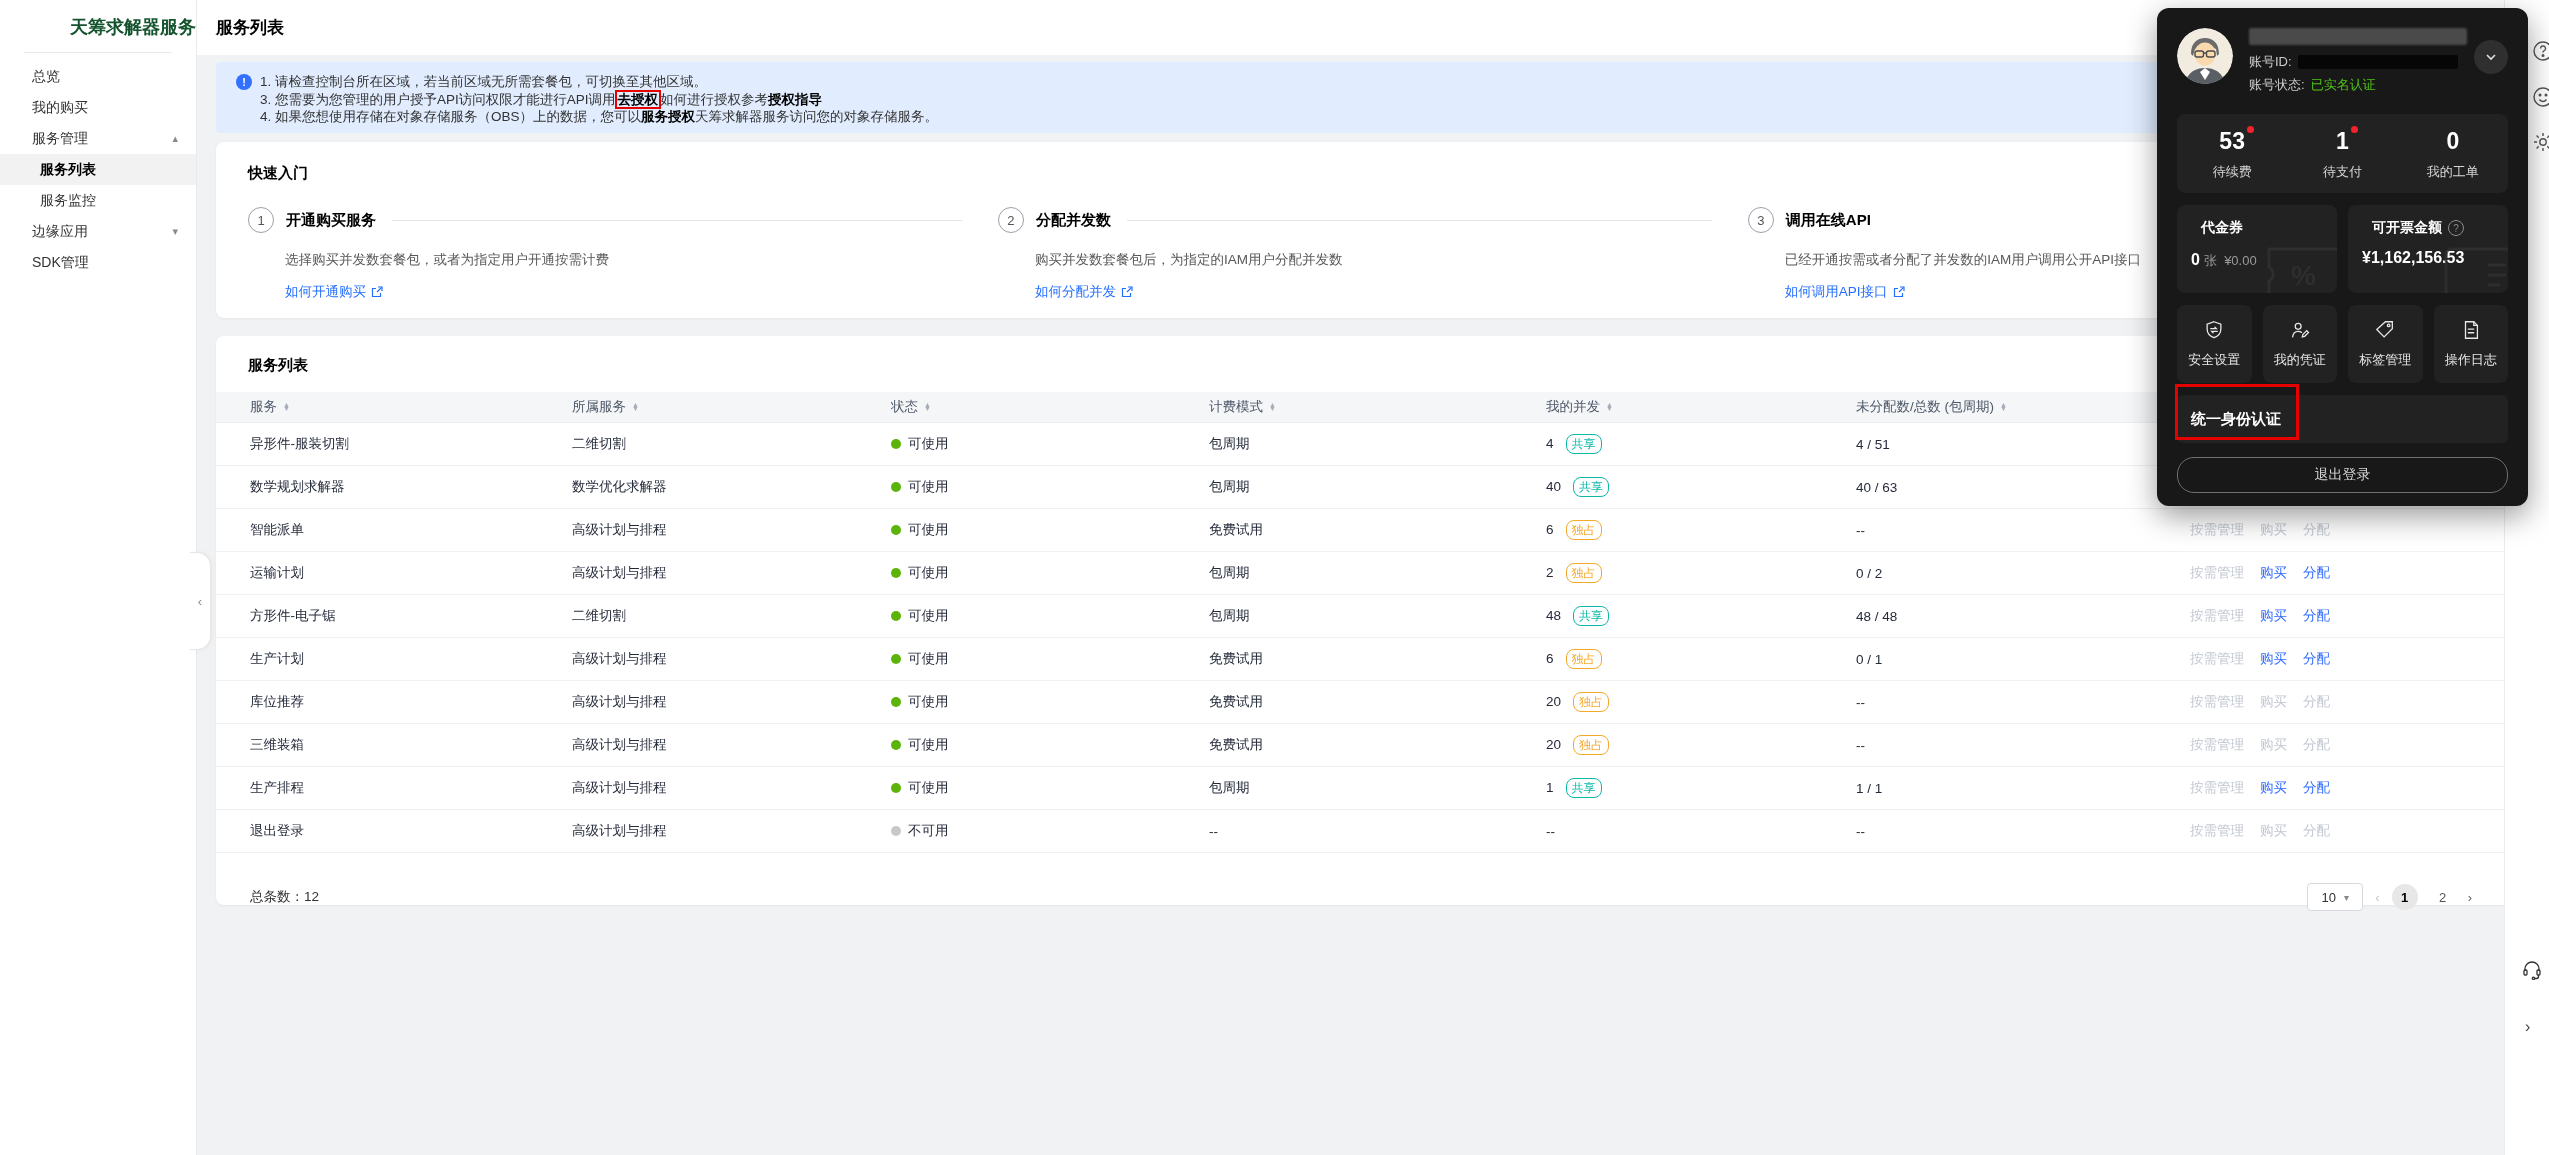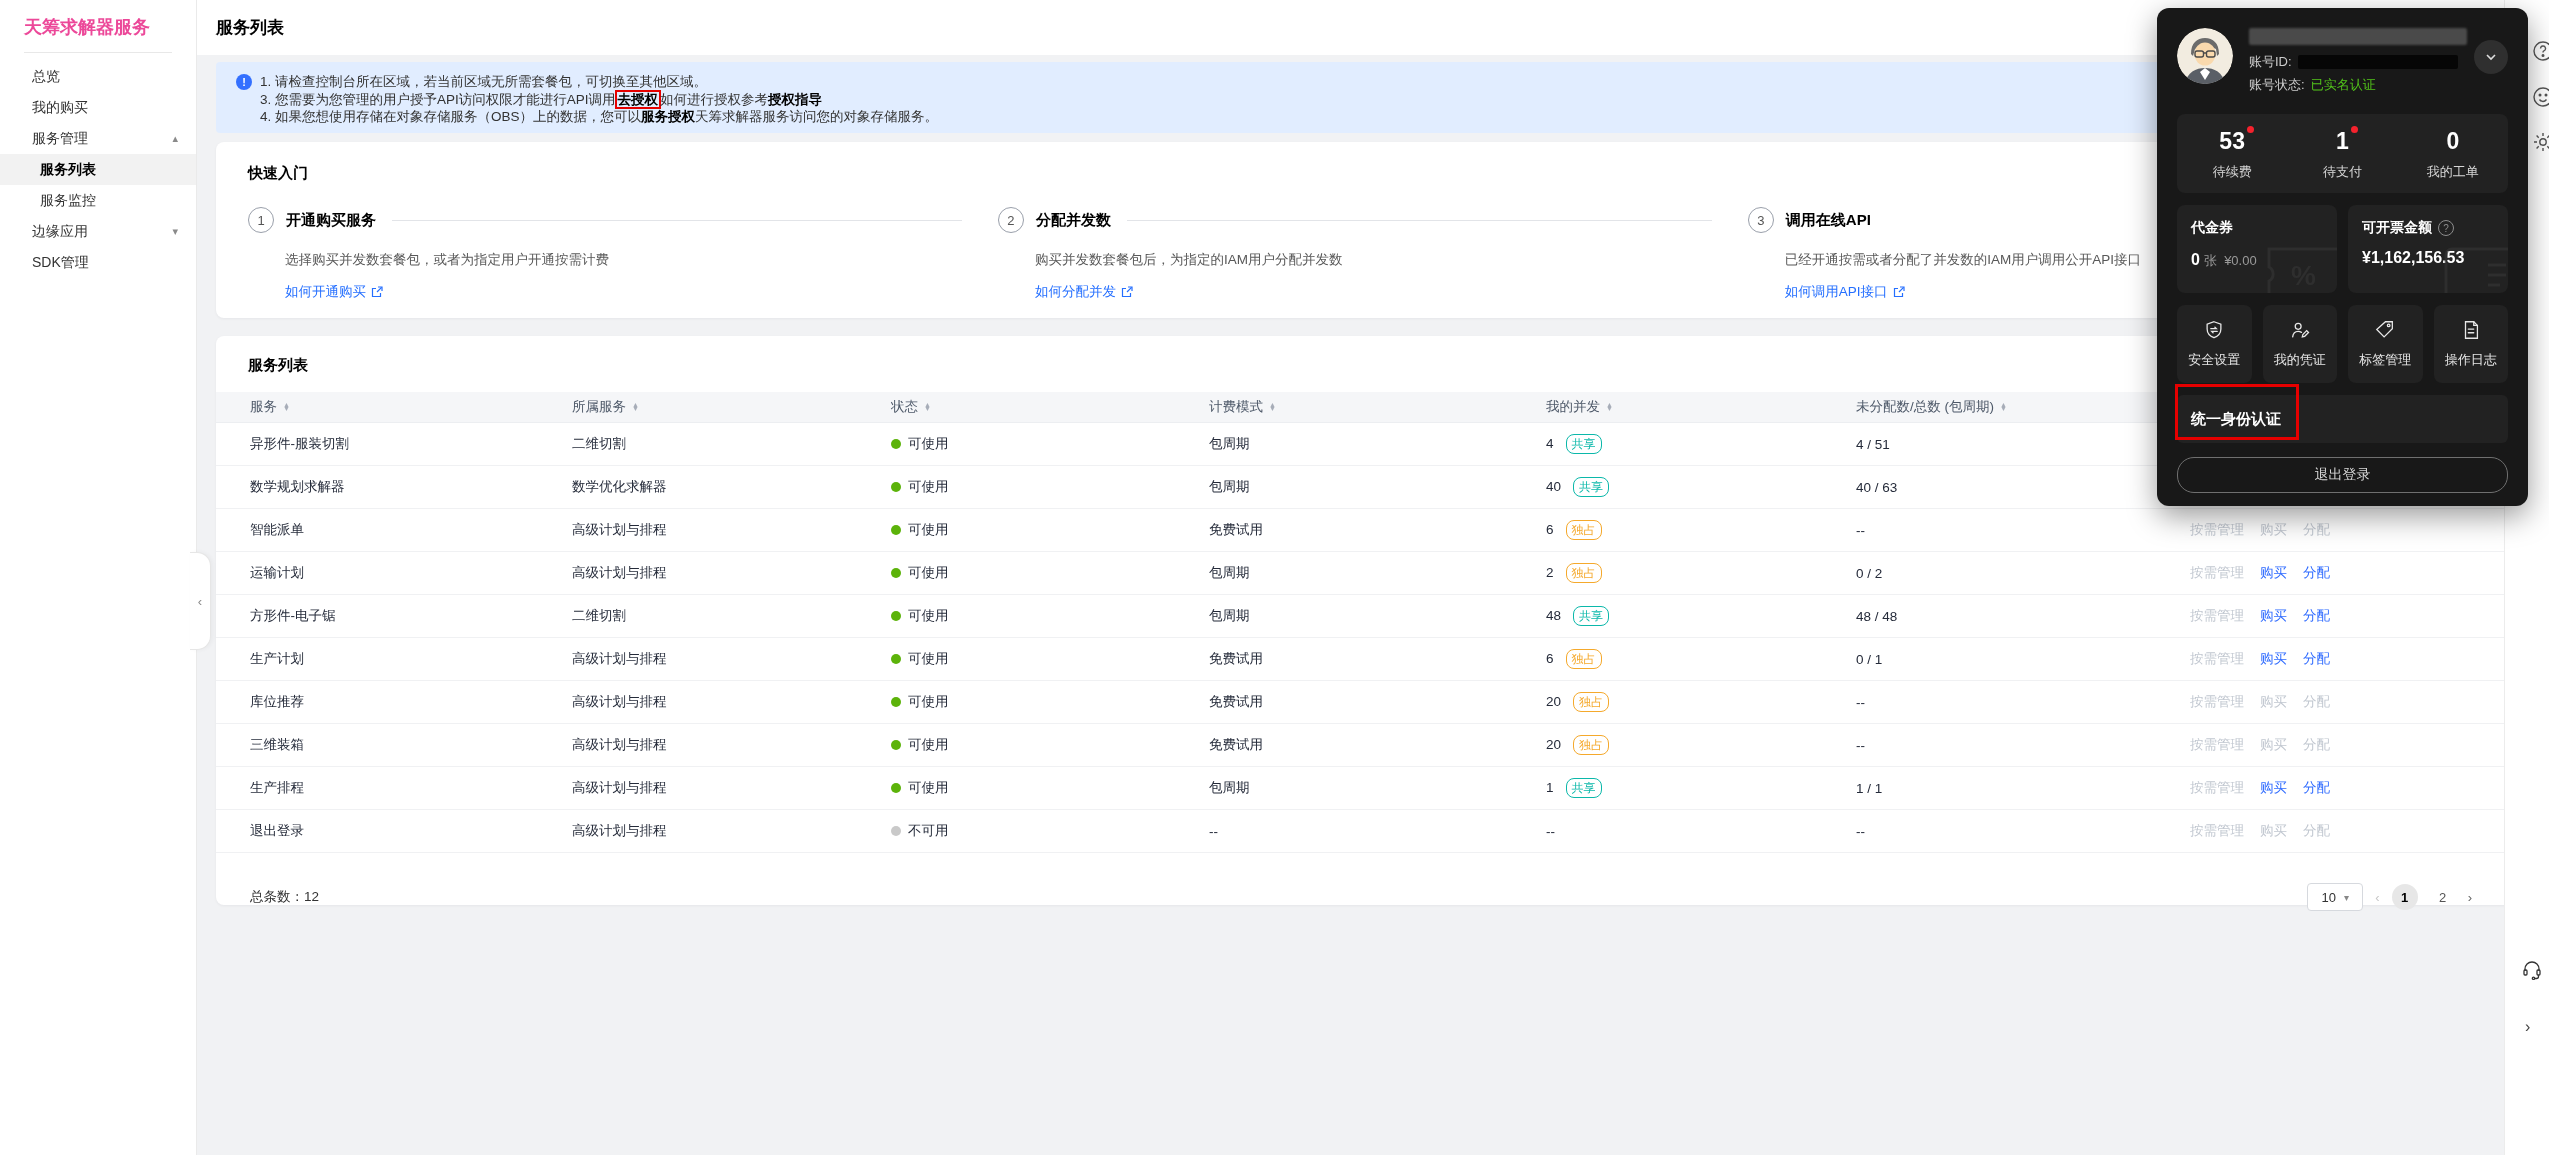--- a/index.html
+++ b/index.html
@@ -1,20 +1,20 @@
 <!DOCTYPE html>
 <html><head>
 <meta charset="utf-8">
 <style>
   html,body{margin:0;padding:0;background:#d8dadd;}
   .canvas{position:relative;width:2549px;height:1155px;overflow:hidden;background:#f1f2f4;
     font-family:"Liberation Sans","DejaVu Sans",sans-serif;color:#252b3a;font-size:14px;}
   
   .sidebar{position:absolute;left:0;top:0;width:196px;height:100%;background:#fff;border-right:1px solid #eaeaea;z-index:6;}
-  .side-title{font-size:18px;font-weight:bold;color:#ec4899;padding:15px 0 13px 24px;}
+  .side-title{font-size:18px;font-weight:bold;color:#14532d;padding:15px 0 13px 24px;text-align:right;}
   .side-divider{height:1px;background:#e8e8e8;margin:0 24px 8px 24px;}
   .menu-item{height:31px;display:flex;align-items:center;padding:0 18px 0 32px;color:#333;cursor:pointer;}
   .menu-item .chev{margin-left:auto;color:#8a8a8a;font-size:11px;}
   .menu-item.sub{padding-left:40px;}
   .menu-item.selected{background:#f2f2f2;font-weight:bold;color:#000;}
   
   .collapse-handle{position:absolute;left:190px;top:552px;width:20px;height:96px;background:#fff;
     border:1px solid #e6e6e6;border-left:none;border-radius:0 14px 14px 0;z-index:8;
     display:flex;align-items:center;justify-content:center;color:#8a8a8a;font-size:13px;box-shadow:2px 0 4px rgba(0,0,0,.04);}
   
@@ -90,21 +90,21 @@
   .acct-chev{position:absolute;right:0;top:12px;width:34px;height:34px;border-radius:50%;background:#2f2f2f;
     display:flex;align-items:center;justify-content:center;cursor:pointer;}
   .stats-card{margin-top:16px;background:#222;border-radius:8px;display:flex;padding:14px 0 12px;}
   .stat{flex:1;text-align:center;cursor:pointer;}
   .stat-num{font-size:23px;font-weight:bold;color:#fff;position:relative;display:inline-block;}
   .stat-dot{position:absolute;top:-2px;right:-9px;width:7px;height:7px;border-radius:50%;background:#f5222d;}
   .stat-label{font-size:13px;color:#d6d6d6;margin-top:8px;}
   .money-row{display:flex;gap:11px;margin-top:12px;}
   .money-card{flex:1;background:#222;border-radius:8px;height:88px;box-sizing:border-box;padding:14px 14px;
     position:relative;overflow:hidden;cursor:pointer;}
-  .money-title{font-size:14px;font-weight:bold;color:#fff;display:flex;align-items:center;gap:6px;}
+  .money-title{font-size:14px;font-weight:bold;color:#fff;display:flex;align-items:center;gap:6px;margin-left:10px;}
   .money-val{margin-top:14px;font-size:13px;color:#9a9a9a;}
   .money-val b{color:#fff;font-size:16px;margin-right:4px;}
   .invoice-amt{margin-top:12px;font-size:16px;font-weight:bold;color:#fff;}
   .help-circ{width:14px;height:14px;border:1px solid #8c8c8c;border-radius:50%;color:#8c8c8c;font-size:10px;
     display:inline-flex;align-items:center;justify-content:center;font-weight:normal;}
   .watermark{position:absolute;right:-12px;bottom:-14px;opacity:.5;color:#2e2e2e;}
   .tiles{display:flex;gap:11px;margin-top:12px;}
   .tile{flex:1;background:#222;border-radius:8px;height:78px;display:flex;flex-direction:column;align-items:center;
     justify-content:center;gap:10px;cursor:pointer;}
   .tile svg{color:#e8e8e8;}

